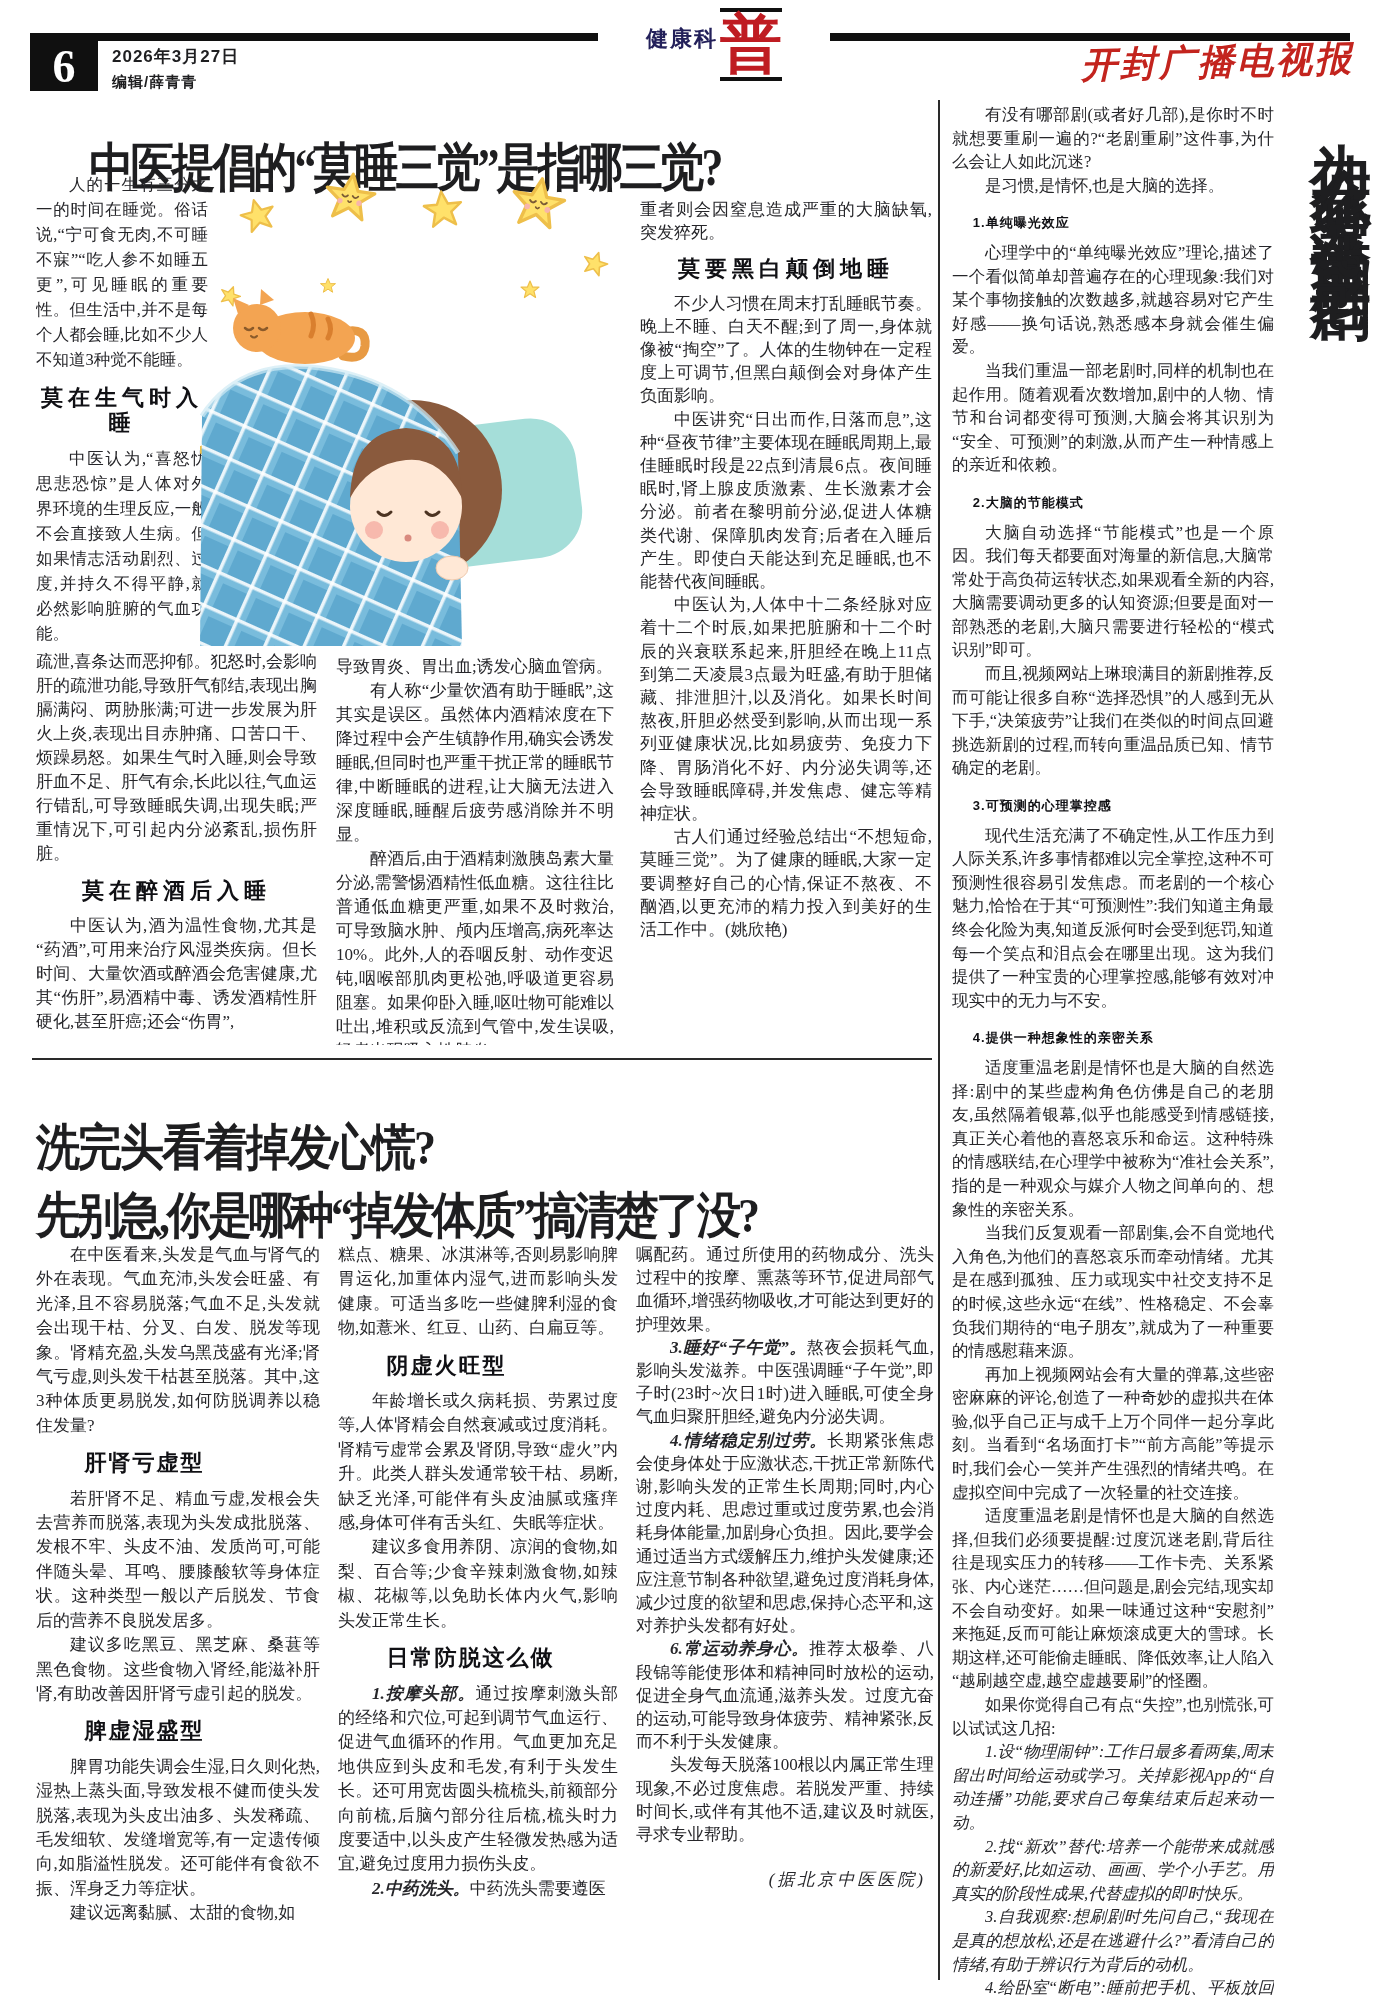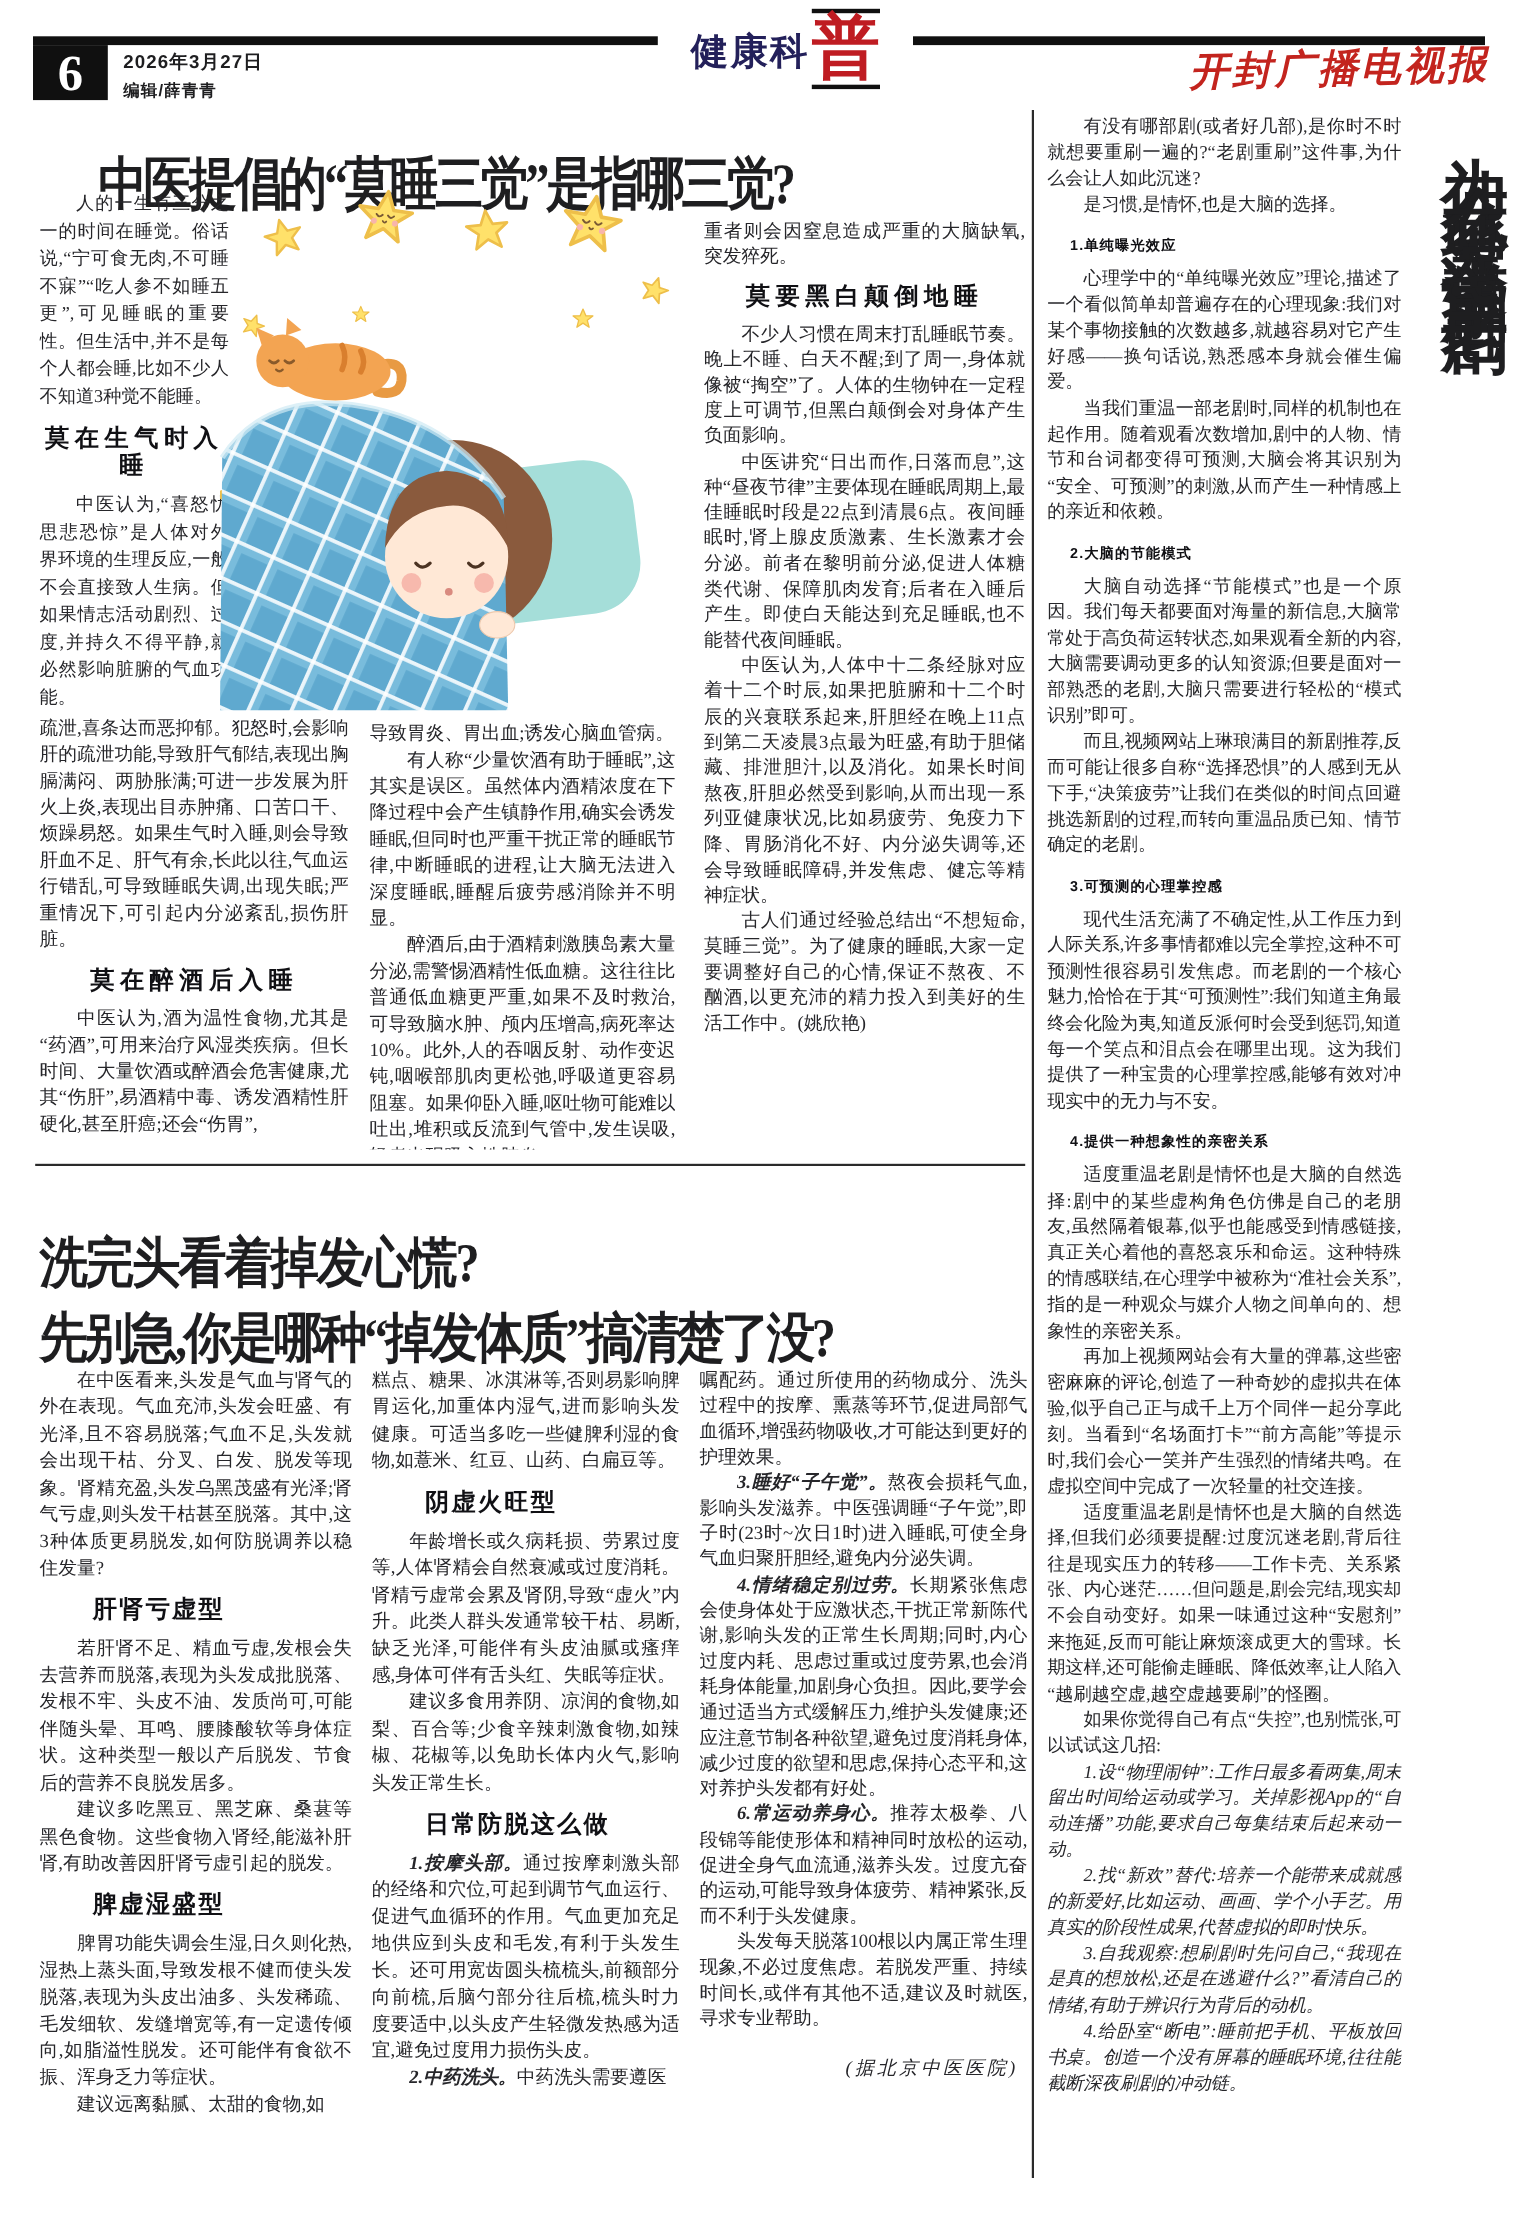--- a/index.html
+++ b/index.html
@@ -8,21 +8,21 @@
 
   
   .topbar{position:absolute;left:30px;top:33px;width:1320px;height:8px;background:#101010;}
   .pagebox{position:absolute;left:30px;top:41px;width:68px;height:50px;background:#101010;color:#fff;
            display:flex;align-items:center;justify-content:center;font-size:46px;font-weight:bold;}
   .dateblock{position:absolute;left:112px;top:45px;font-family:"Liberation Sans","DejaVu Sans",sans-serif;}
   .dateblock .d1{font-size:17px;font-weight:bold;letter-spacing:1px;text-align:center;}
   .dateblock .d2{font-size:15px;font-weight:bold;margin-top:5px;letter-spacing:1px;}
   .logo{position:absolute;left:598px;top:8px;width:232px;height:86px;background:#fff;
         display:flex;justify-content:center;align-items:flex-start;}
-  .logo .l1{font-family:"Liberation Sans","DejaVu Sans",sans-serif;font-size:34px;font-weight:900;
+  .logo .l1{font-family:"Liberation Sans","DejaVu Sans",sans-serif;font-size:22px;font-weight:900;
             color:#23205a;margin-top:16px;letter-spacing:2px;}
   .logo .l2{font-size:62px;line-height:1.05;font-weight:900;color:#bf1c22;margin-left:2px;
             border-top:4px solid #101010;border-bottom:4px solid #101010;}
   .masthead{position:absolute;right:26px;top:38px;font-size:36px;font-weight:bold;font-style:italic;
             color:#c3241e;letter-spacing:3px;transform:rotate(-1.5deg);}
 
   
   .a1-title{position:absolute;left:40px;top:104px;width:730px;text-align:center;white-space:nowrap;
             font-size:44px;font-weight:900;letter-spacing:-3px;transform:scaleY(1.18);transform-origin:center top;}
   .hair-title1{position:absolute;left:36px;top:1078px;white-space:nowrap;font-size:44px;font-weight:900;
@@ -214,20 +214,21 @@
         <h3 class="b-h">1.单纯曝光效应</h3>
         <p class="b-p">心理学中的“单纯曝光效应”理论,描述了一个看似简单却普遍存在的心理现象:我们对某个事物接触的次数越多,就越容易对它产生好感——换句话说,熟悉感本身就会催生偏爱。</p>
         <p class="b-p">当我们重温一部老剧时,同样的机制也在起作用。随着观看次数增加,剧中的人物、情节和台词都变得可预测,大脑会将其识别为“安全、可预测”的刺激,从而产生一种情感上的亲近和依赖。</p>
         <h3 class="b-h">2.大脑的节能模式</h3>
         <p class="b-p">大脑自动选择“节能模式”也是一个原因。我们每天都要面对海量的新信息,大脑常常处于高负荷运转状态,如果观看全新的内容,大脑需要调动更多的认知资源;但要是面对一部熟悉的老剧,大脑只需要进行轻松的“模式识别”即可。</p>
         <p class="b-p">而且,视频网站上琳琅满目的新剧推荐,反而可能让很多自称“选择恐惧”的人感到无从下手,“决策疲劳”让我们在类似的时间点回避挑选新剧的过程,而转向重温品质已知、情节确定的老剧。</p>
         <h3 class="b-h">3.可预测的心理掌控感</h3>
         <p class="b-p">现代生活充满了不确定性,从工作压力到人际关系,许多事情都难以完全掌控,这种不可预测性很容易引发焦虑。而老剧的一个核心魅力,恰恰在于其“可预测性”:我们知道主角最终会化险为夷,知道反派何时会受到惩罚,知道每一个笑点和泪点会在哪里出现。这为我们提供了一种宝贵的心理掌控感,能够有效对冲现实中的无力与不安。</p>
         <h3 class="b-h">4.提供一种想象性的亲密关系</h3>
         <p class="b-p">适度重温老剧是情怀也是大脑的自然选择:剧中的某些虚构角色仿佛是自己的老朋友,虽然隔着银幕,似乎也能感受到情感链接,真正关心着他的喜怒哀乐和命运。这种特殊的情感联结,在心理学中被称为“准社会关系”,指的是一种观众与媒介人物之间单向的、想象性的亲密关系。</p>
+        <p class="b-p">当我们反复观看一部剧集,会不自觉地代入角色,为他们的喜怒哀乐而牵动情绪。尤其是在感到孤独、压力或现实中社交支持不足的时候,这些永远“在线”、性格稳定、不会辜负我们期待的“电子朋友”,就成为了一种重要的情感慰藉来源。</p>
         <p class="b-p">再加上视频网站会有大量的弹幕,这些密密麻麻的评论,创造了一种奇妙的虚拟共在体验,似乎自己正与成千上万个同伴一起分享此刻。当看到“名场面打卡”“前方高能”等提示时,我们会心一笑并产生强烈的情绪共鸣。在虚拟空间中完成了一次轻量的社交连接。</p>
         <p class="b-p">适度重温老剧是情怀也是大脑的自然选择,但我们必须要提醒:过度沉迷老剧,背后往往是现实压力的转移——工作卡壳、关系紧张、内心迷茫……但问题是,剧会完结,现实却不会自动变好。如果一味通过这种“安慰剂”来拖延,反而可能让麻烦滚成更大的雪球。长期这样,还可能偷走睡眠、降低效率,让人陷入“越刷越空虚,越空虚越要刷”的怪圈。</p>
         <p class="b-p">如果你觉得自己有点“失控”,也别慌张,可以试试这几招:</p>
         <p class="b-k">1.设“物理闹钟”:工作日最多看两集,周末留出时间给运动或学习。关掉影视App的“自动连播”功能,要求自己每集结束后起来动一动。</p>
         <p class="b-k">2.找“新欢”替代:培养一个能带来成就感的新爱好,比如运动、画画、学个小手艺。用真实的阶段性成果,代替虚拟的即时快乐。</p>
         <p class="b-k">3.自我观察:想刷剧时先问自己,“我现在是真的想放松,还是在逃避什么?”看清自己的情绪,有助于辨识行为背后的动机。</p>
         <p class="b-k">4.给卧室“断电”:睡前把手机、平板放回书桌。创造一个没有屏幕的睡眠环境,往往能截断深夜刷剧的冲动链。</p>
       </div>
     <div class="v-title">为什么有些人沉迷重刷老剧?</div>
   </div>

